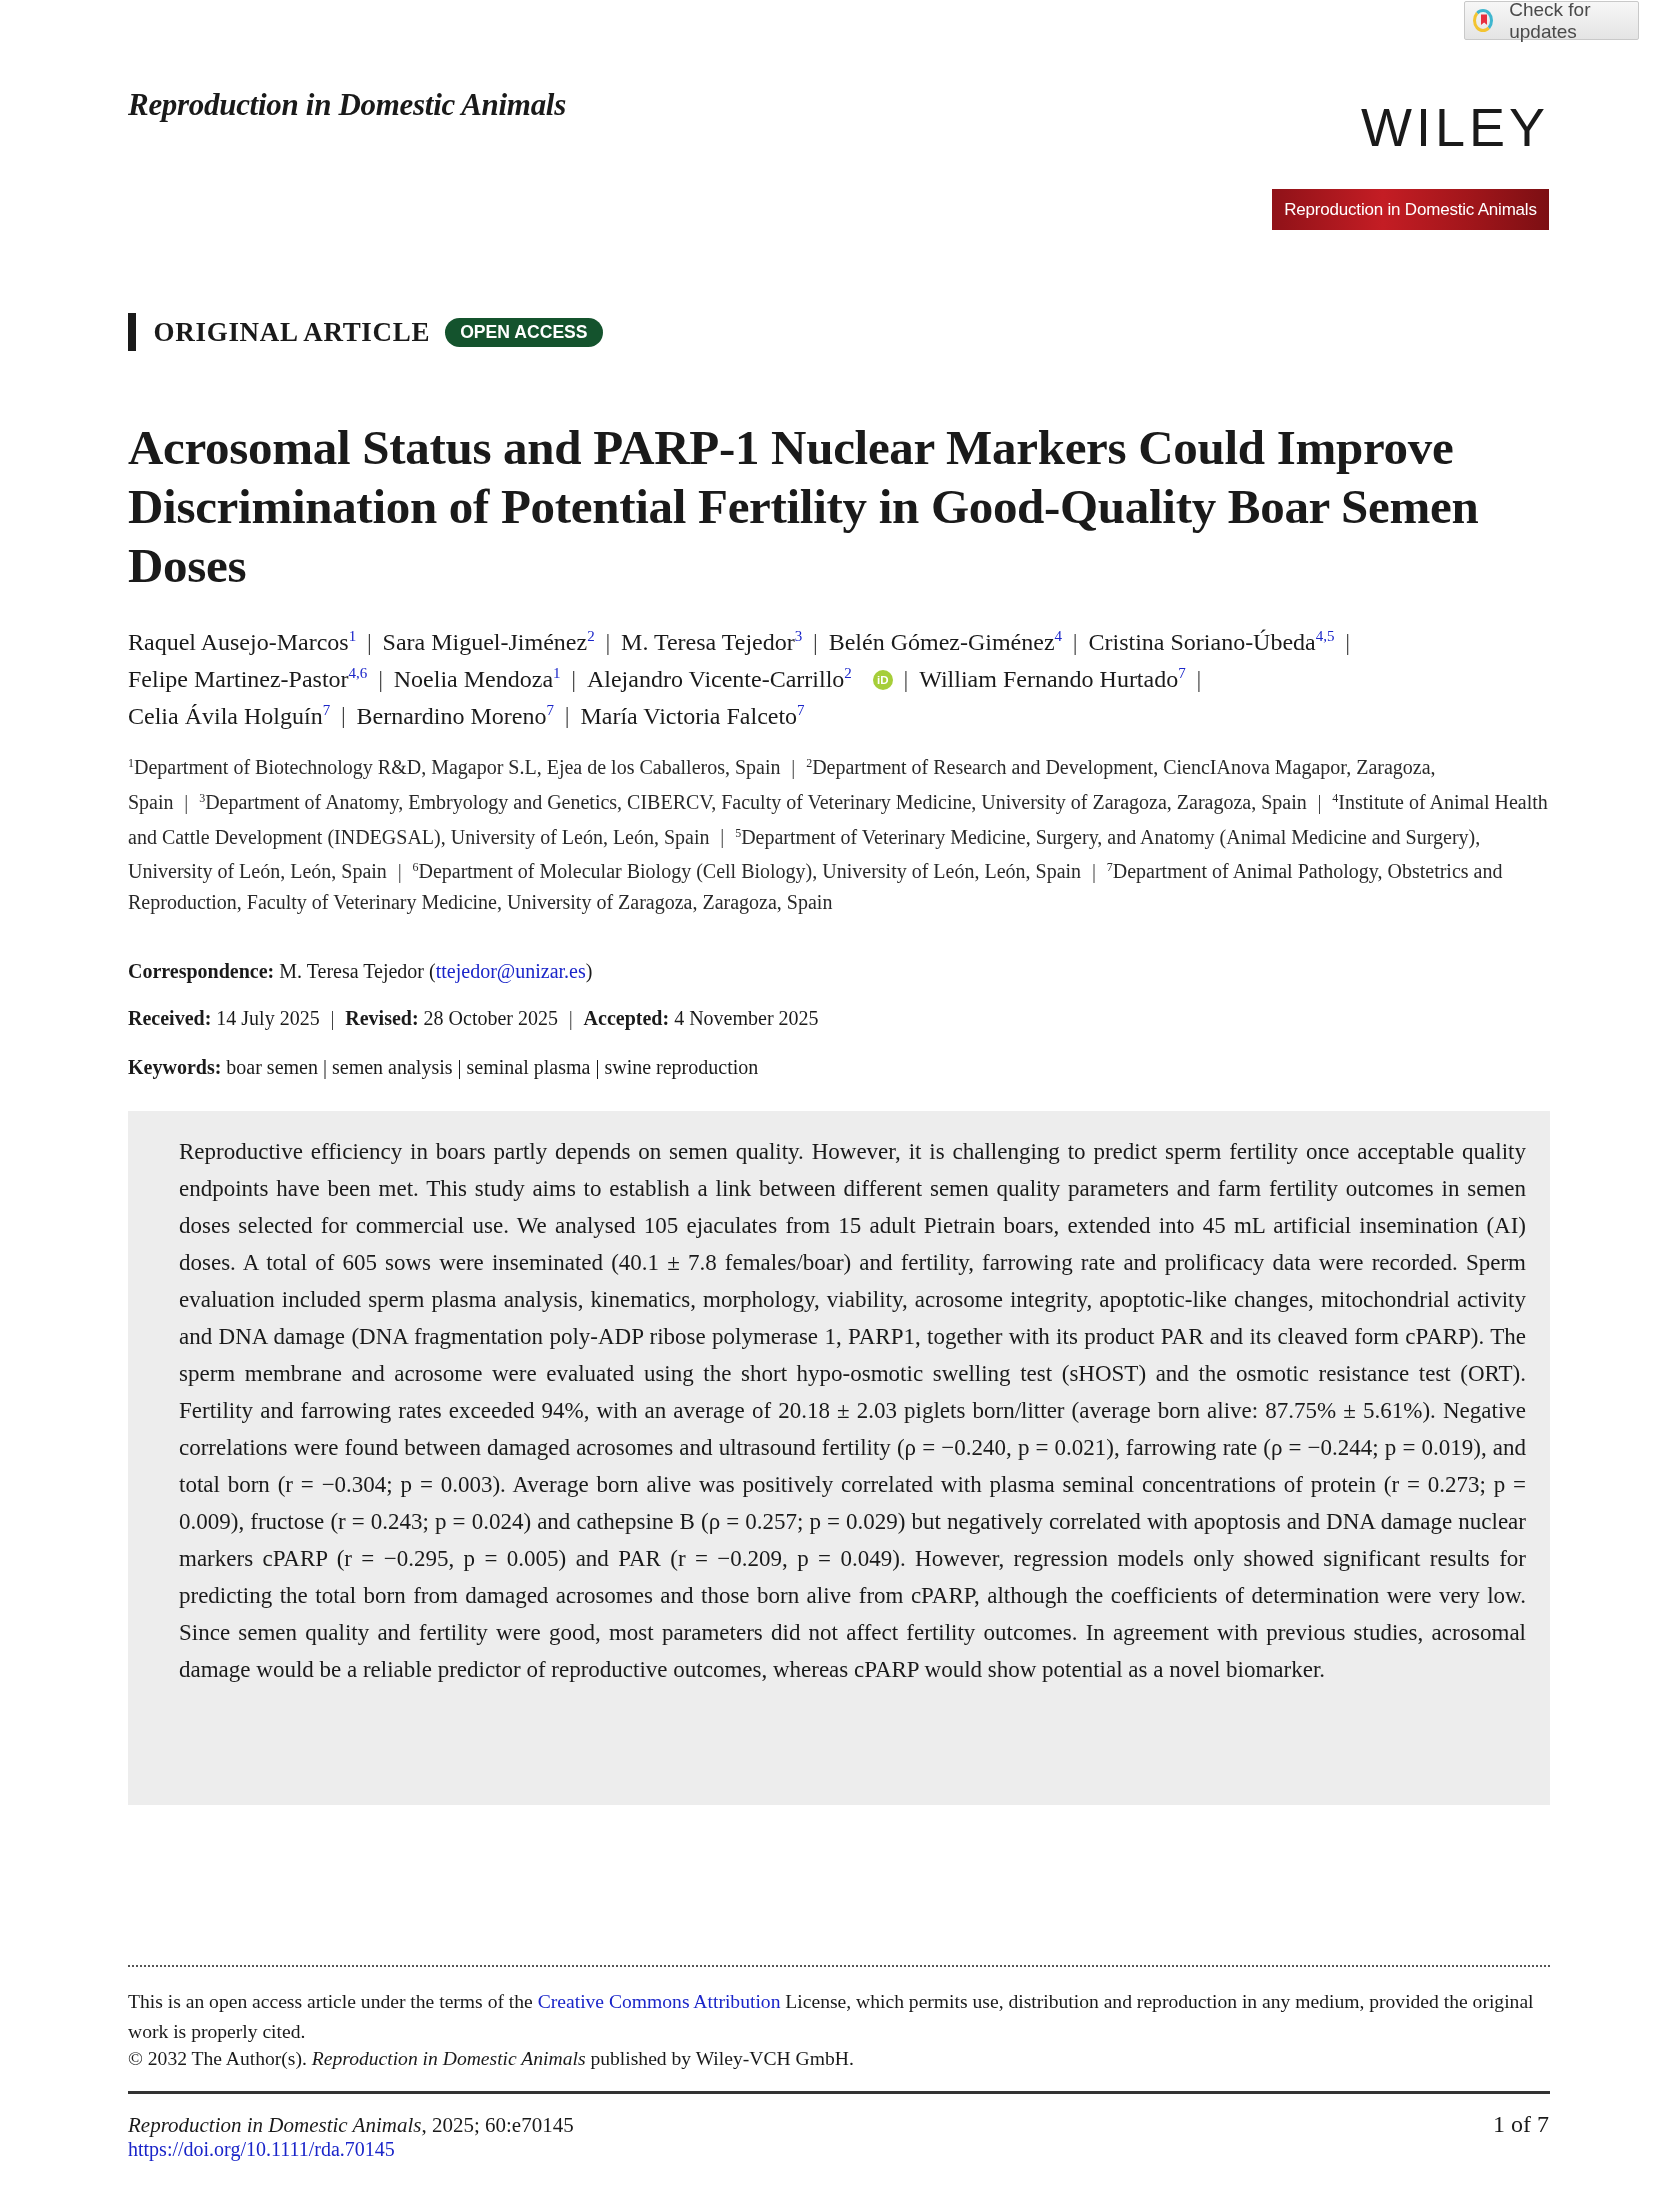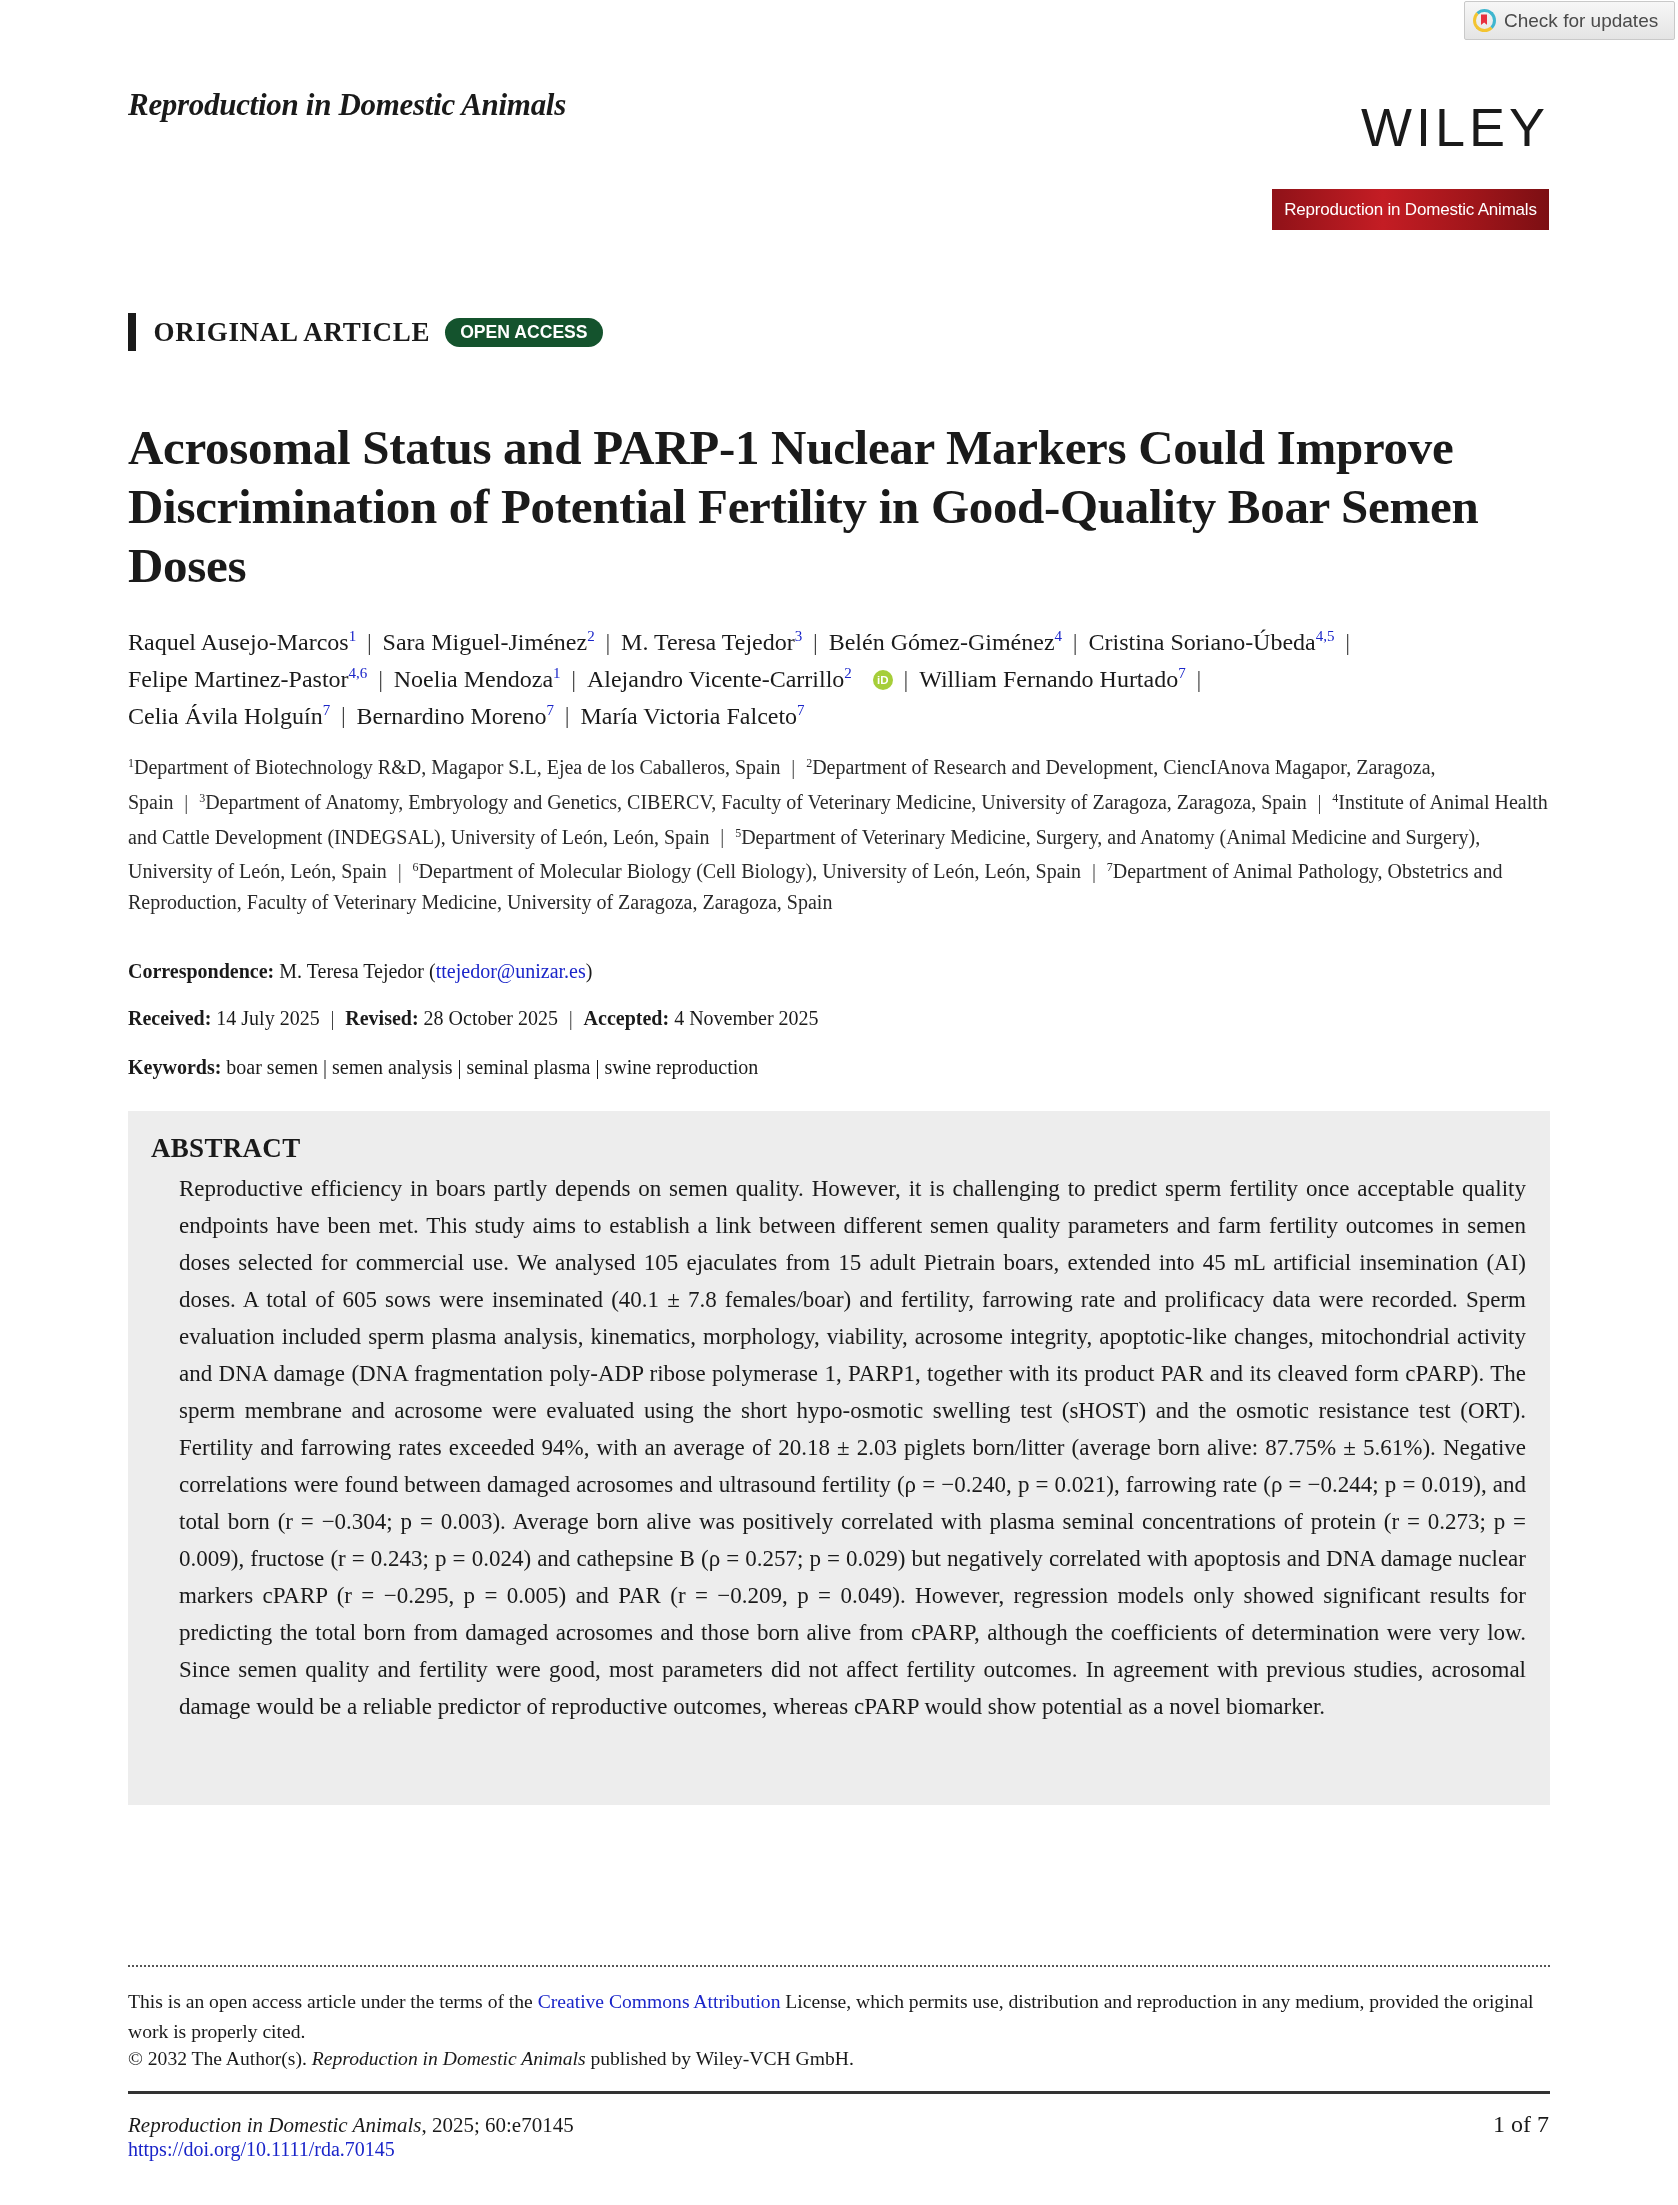--- a/index.html
+++ b/index.html
@@ -1,23 +1,23 @@
 <!DOCTYPE html>
 <html style="font-size:10.8px"><head>
 <meta charset="utf-8">
 <style>
   html, body { margin:0; padding:0; background:#ffffff; }
   body { width:1678px; height:2205px; position:relative; overflow:hidden;
          font-family:"Liberation Serif","DejaVu Serif",serif; color:#1a1a1a; }
   .abs { position:absolute; }
 
   
-  .cfu { left:1464px; top:1.4px; width:211px; height:39px; border:0.7px solid #c9c9c9;
+  .cfu { left:1464px; top:1.4px; width:175px; height:39px; border:0.7px solid #c9c9c9;
          background:linear-gradient(#f7f7f7,#e4e4e4); border-radius:2px; box-sizing:border-box;
-         display:flex; align-items:center; gap:8px; padding-left:8px;text-align:right; }
+         display:flex; align-items:center; gap:16px; padding-left:8px; }
   .cfu-icon { width:23px; height:23px; border-radius:50%; box-sizing:border-box;
               border:3.4px solid #3fb6cf; border-bottom-color:#f3c431; border-left-color:#f3c431;
               position:relative; }
   .cfu-icon::after { content:""; position:absolute; left:4.7px; top:2px; width:6.8px; height:10.8px;
               background:#e8303f; clip-path:polygon(0 0,100% 0,100% 100%,50% 75%,0 100%); }
   .cfu-label { font-family:"Liberation Sans","DejaVu Sans",sans-serif; font-size:19px; color:#4a4a4a; }
 
   .journal-head { left:128px; top:87px; font-size:31px; font-style:italic; font-weight:bold;
                   letter-spacing:-0.3px; }
   .wiley { right:129px; top:88px; font-size:54px; letter-spacing:4px; font-family:Liberation Sans, sans-serif;margin-top:8px; }
@@ -104,21 +104,20 @@
   <span>28 October 2025</span><span class="sep">|</span><b>Accepted:</b>
   <span>4 November 2025</span>
 </div>
 
 <div class="abs meta" style="top:1056px">
   <b>Keywords:</b>
   <span>boar semen</span> | <span>semen analysis</span> | <span>seminal plasma</span> | <span>swine reproduction</span>
 </div>
 
 <div class="abs abstract">
-  <div class="abs-head">ABSTRACT</div>
   <div class="abs-body">Reproductive efficiency in boars partly depends on semen quality. However, it is challenging to predict sperm fertility once acceptable quality endpoints have been met. This study aims to establish a link between different semen quality parameters and farm fertility outcomes in semen doses selected for commercial use. We analysed 105 ejaculates from 15 adult Pietrain boars, extended into 45 mL artificial insemination (AI) doses. A total of 605 sows were inseminated (40.1 ± 7.8 females/boar) and fertility, farrowing rate and prolificacy data were recorded. Sperm evaluation included sperm plasma analysis, kinematics, morphology, viability, acrosome integrity, apoptotic-like changes, mitochondrial activity and DNA damage (DNA fragmentation poly-ADP ribose polymerase 1, PARP1, together with its product PAR and its cleaved form cPARP). The sperm membrane and acrosome were evaluated using the short hypo-osmotic swelling test (sHOST) and the osmotic resistance test (ORT). Fertility and farrowing rates exceeded 94%, with an average of 20.18 ± 2.03 piglets born/litter (average born alive: 87.75% ± 5.61%). Negative correlations were found between damaged acrosomes and ultrasound fertility (ρ = −0.240, p = 0.021), farrowing rate (ρ = −0.244; p = 0.019), and total born (r = −0.304; p = 0.003). Average born alive was positively correlated with plasma seminal concentrations of protein (r = 0.273; p = 0.009), fructose (r = 0.243; p = 0.024) and cathepsine B (ρ = 0.257; p = 0.029) but negatively correlated with apoptosis and DNA damage nuclear markers cPARP (r = −0.295, p = 0.005) and PAR (r = −0.209, p = 0.049). However, regression models only showed significant results for predicting the total born from damaged acrosomes and those born alive from cPARP, although the coefficients of determination were very low. Since semen quality and fertility were good, most parameters did not affect fertility outcomes. In agreement with previous studies, acrosomal damage would be a reliable predictor of reproductive outcomes, whereas cPARP would show potential as a novel biomarker.</div>
 </div>
 
 <div class="abs dotted"></div>
 <div class="abs license">
   <span>This is an open access article under the terms of the </span><span class="link">Creative Commons Attribution</span><span> License, which permits use, distribution and reproduction in any medium, provided the original work is properly cited.</span>
 </div>
 <div class="abs copyright">
   <span>© 2032 The Author(s). </span><i>Reproduction in Domestic Animals</i><span> published by Wiley-VCH GmbH.</span>
 </div>

